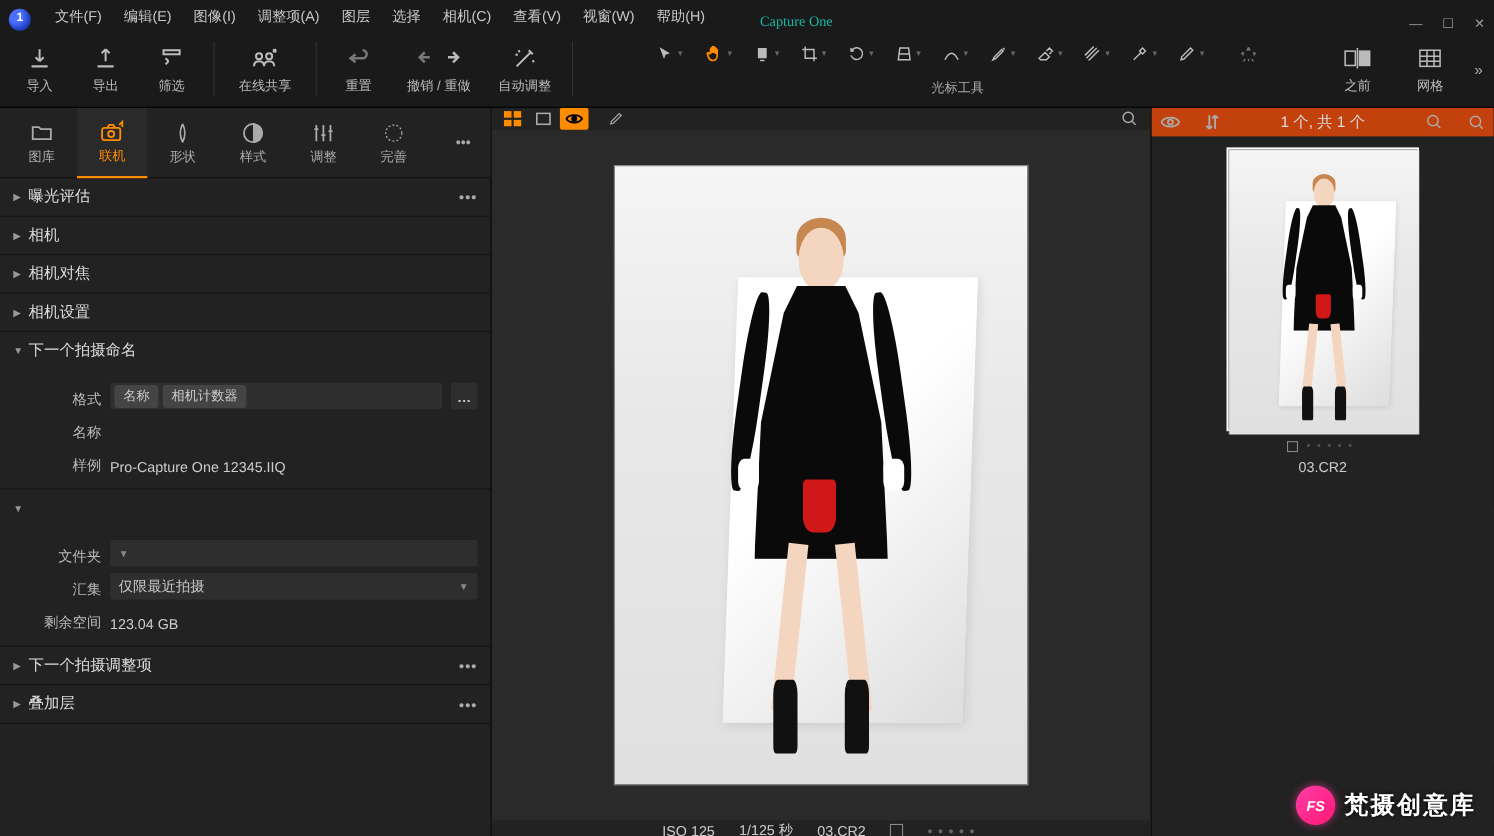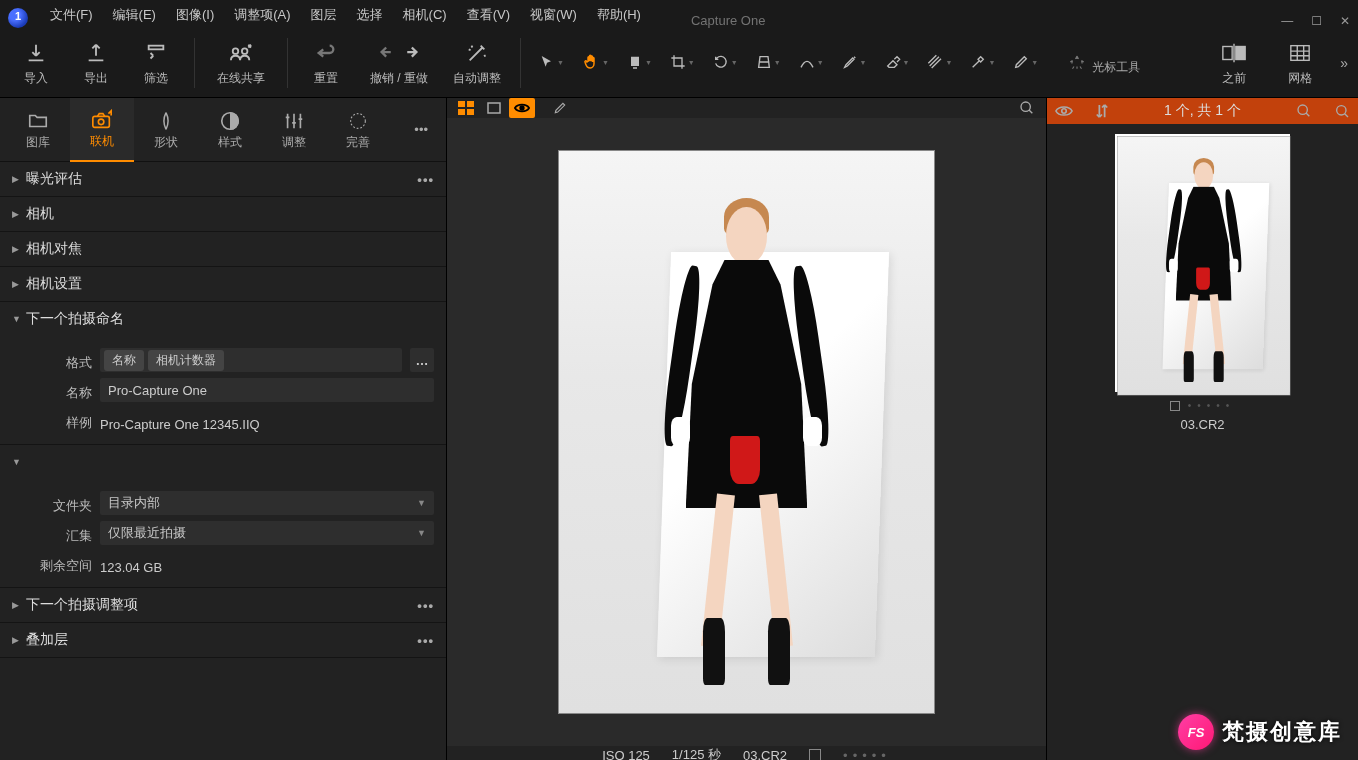--- a/index.html
+++ b/index.html
@@ -3,32 +3,32 @@
 <meta charset="utf-8">
 <style>
 * { margin: 0; padding: 0; box-sizing: border-box; font-family: "Microsoft YaHei", sans-serif; }
 body { background: #1a1a1a; color: #c8c8c8; width: 1358px; height: 760px; overflow: hidden; display: flex; flex-direction: column; font-size: 13px; }
 
 
 .titlebar { height: 28px; display: flex; align-items: flex-end; padding: 0 8px; background: #1a1a1a; }
 .titlebar .logo { width: 20px; height: 20px; border-radius: 50%; background: radial-gradient(circle at 35% 35%, #4a6fff 30%, #1a3bb8 70%); margin-right: 12px; position: relative; }
 .titlebar .logo::after { content: "1"; position: absolute; top: 2px; left: 7px; color: #fff; font-size: 11px; font-weight: bold; }
 .menu-item { padding: 4px 10px; cursor: pointer; }
-.app-name { margin-left: 40px; color: #737373; }
+.app-name { margin-left: 40px; color: #14b8a6; font-family: Liberation Serif, serif; }
 .win-controls { margin-left: auto; display: flex; gap: 18px; color: #999; }
 .win-controls span { cursor: pointer; font-size: 12px; }
 
 
 .toolbar { height: 70px; display: flex; align-items: center; padding: 0 10px; background: #1a1a1a; border-bottom: 1px solid #000; }
 .tool-group { display: flex; gap: 8px; align-items: flex-start; }
 .tool-btn { display: flex; flex-direction: column; align-items: center; justify-content: center; width: 52px; height: 60px; cursor: pointer; color: #bbb; }
 .tool-btn .icon { font-size: 20px; height: 30px; display: flex; align-items: center; justify-content: center; }
 .tool-btn .label { font-size: 12px; margin-top: 2px; }
 .tool-sep { width: 1px; height: 50px; background: #333; margin: 0 12px; }
-.cursor-tools { display: flex; align-items: flex-start; flex: 1; }
+.cursor-tools { display: flex; flex-direction: column; align-items: center; flex: 1; }
 .cursor-row { display: flex; gap: 6px; align-items: center; }
 .cursor-item { padding: 4px 6px; cursor: pointer; display: flex; align-items: center; color: #aaa; font-size: 14px; }
 .cursor-item .caret { font-size: 7px; margin-left: 2px; color: #666; }
 .cursor-label { font-size: 12px; margin-top: 10px; color: #aaa; }
 .right-tools { display: flex; gap: 14px; align-items: flex-start; margin-left: auto; }
 .hand-icon { color: #ff8c00; }
 
 
 .main { flex: 1; display: flex; overflow: hidden; }
 
@@ -392,38 +392,36 @@
         <div class="form-row">
           <span class="form-label">格式</span>
           <div class="token-box">
             <span class="token">名称</span>
             <span class="token">相机计数器</span>
           </div>
           <span class="row-btn">…</span>
         </div>
         <div class="form-row">
           <span class="form-label">名称</span>
-          <input class="text-input" value="Pro-Capture One" style="">
         </div>
         <div class="form-row">
           <span class="form-label">样例</span>
           <span class="form-value">Pro-Capture One 12345.IIQ</span>
         </div>
       </div>
     </div>
 
     <div class="panel-section">
       <div class="section-head">
         <span class="chev">▼</span>
       </div>
       <div class="section-body">
         <div class="form-row">
           <span class="form-label">文件夹</span>
           <div class="select-box">
-            <span class="sval">目录内部</span>
             <span class="scaret">▼</span>
           </div>
         </div>
         <div class="form-row">
           <span class="form-label">汇集</span>
           <div class="select-box">
             <span class="sval">仅限最近拍摄</span>
             <span class="scaret">▼</span>
           </div>
         </div>

